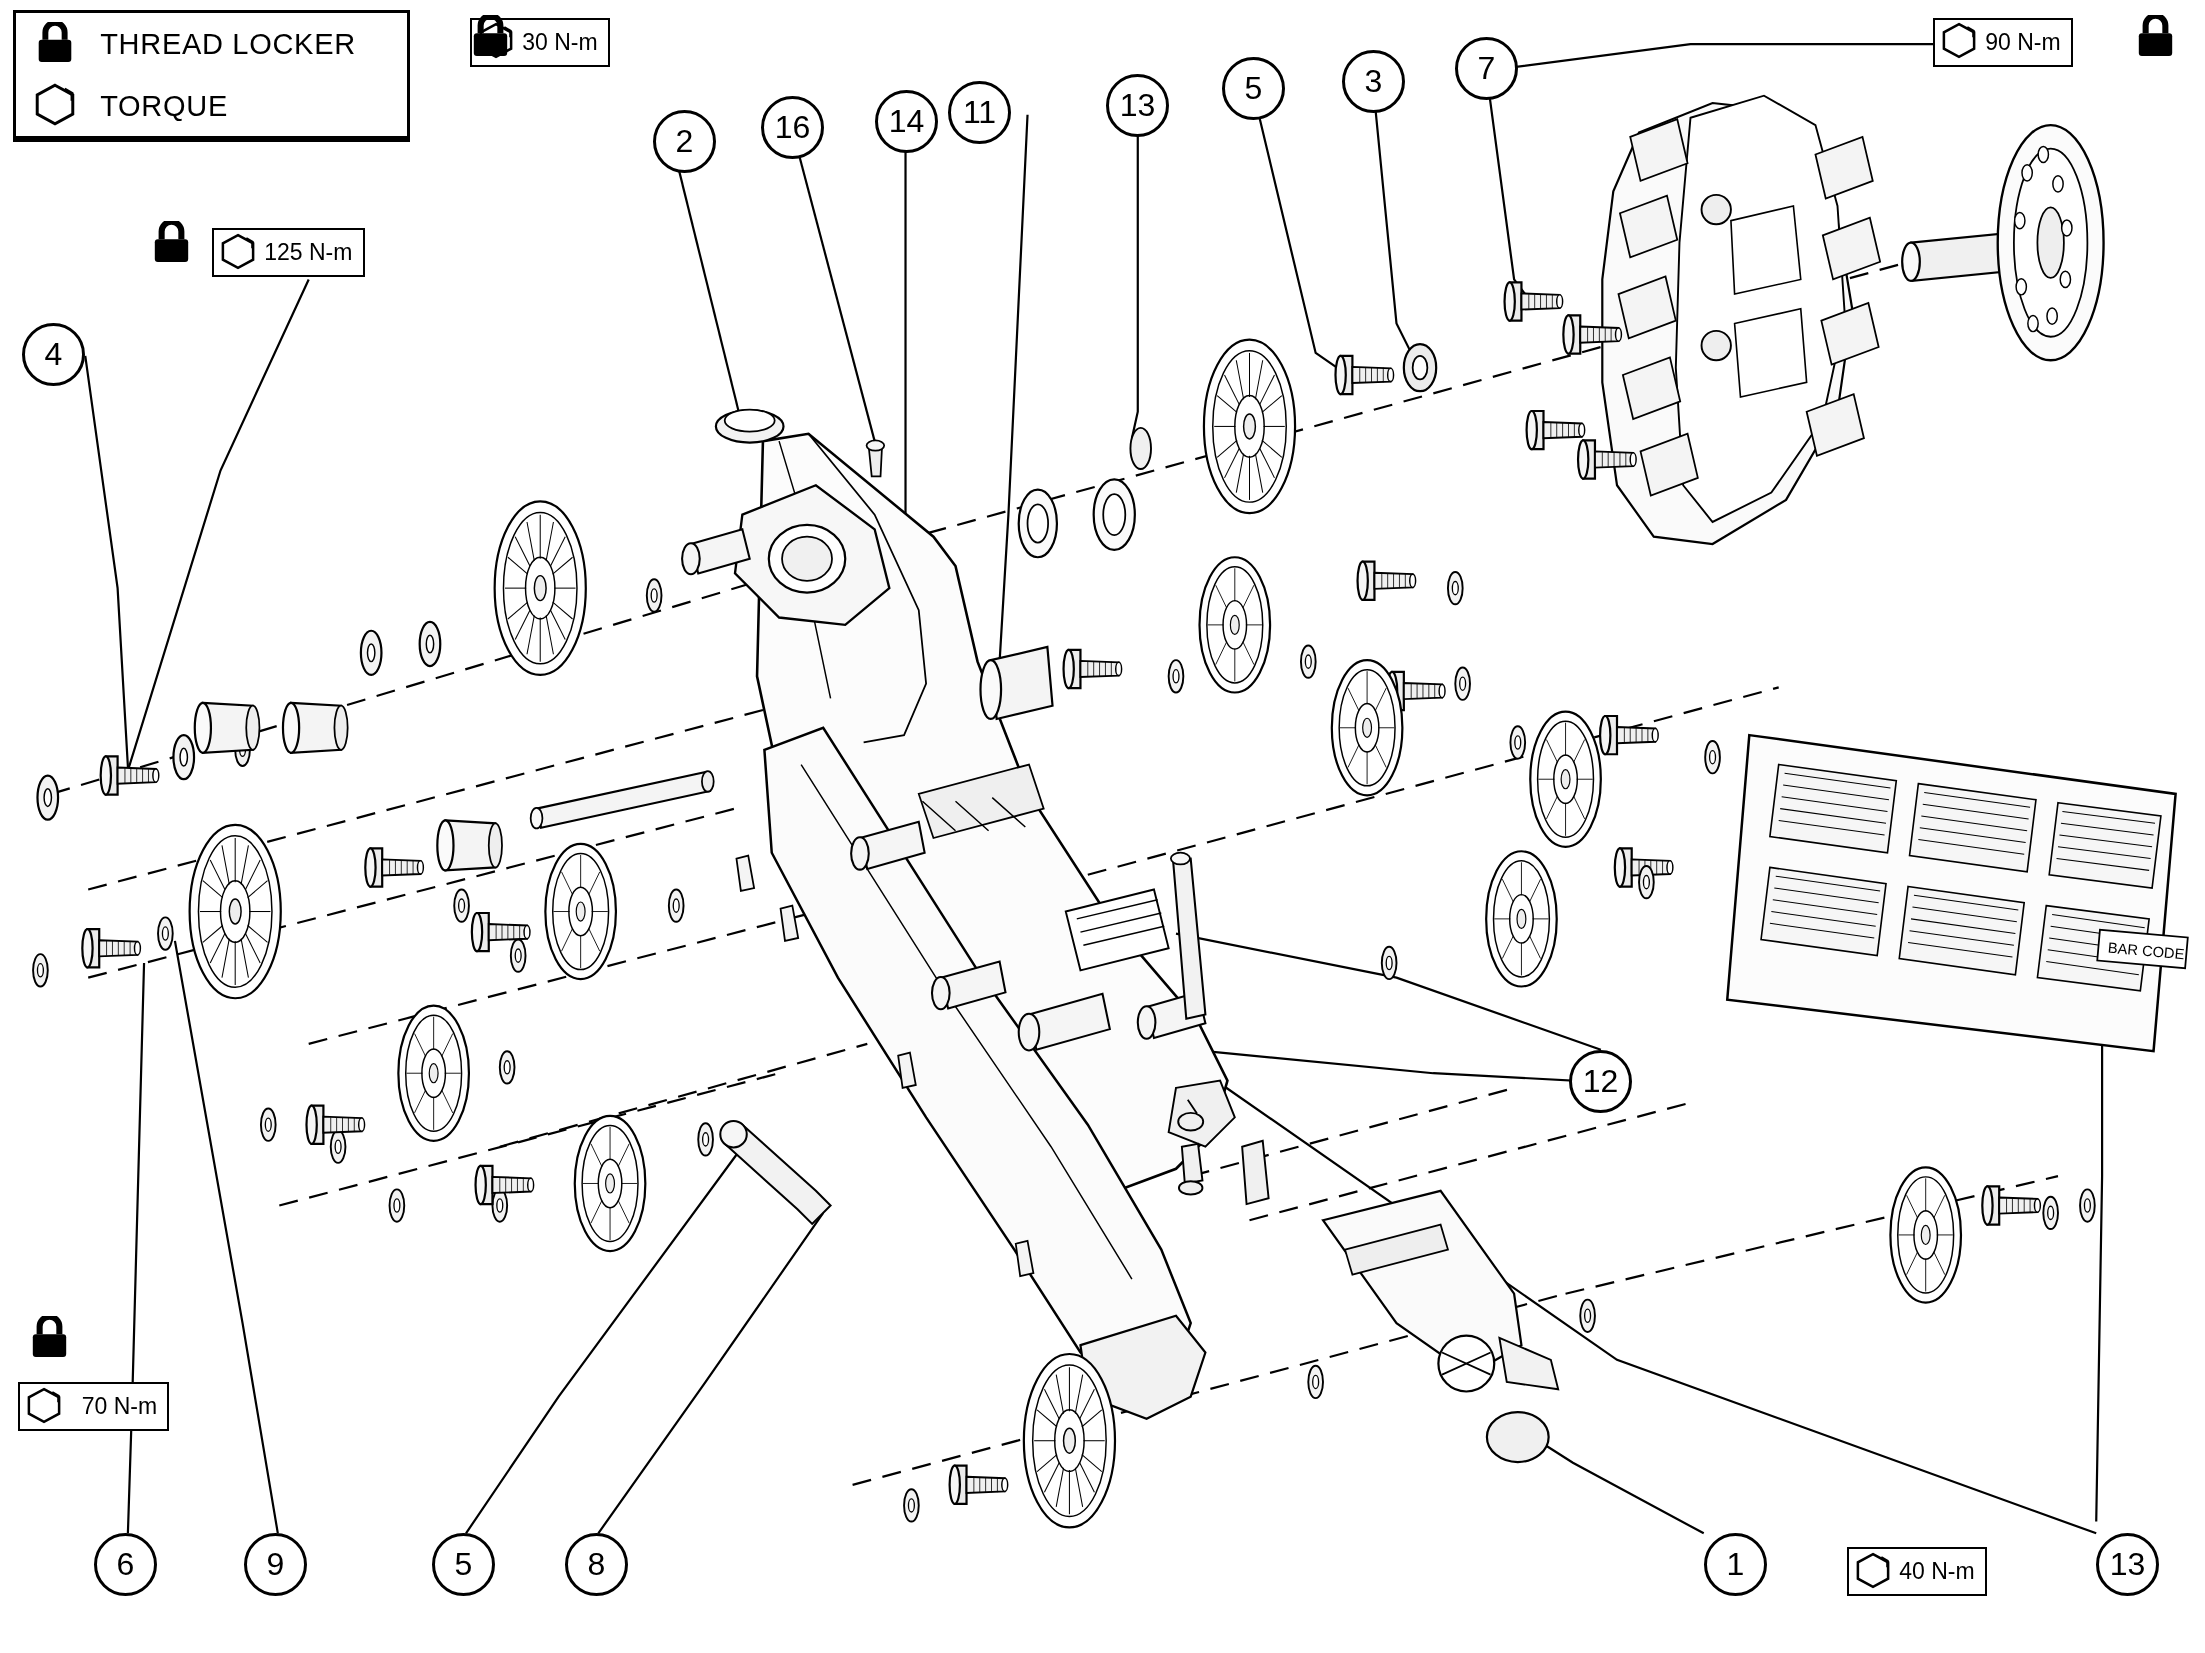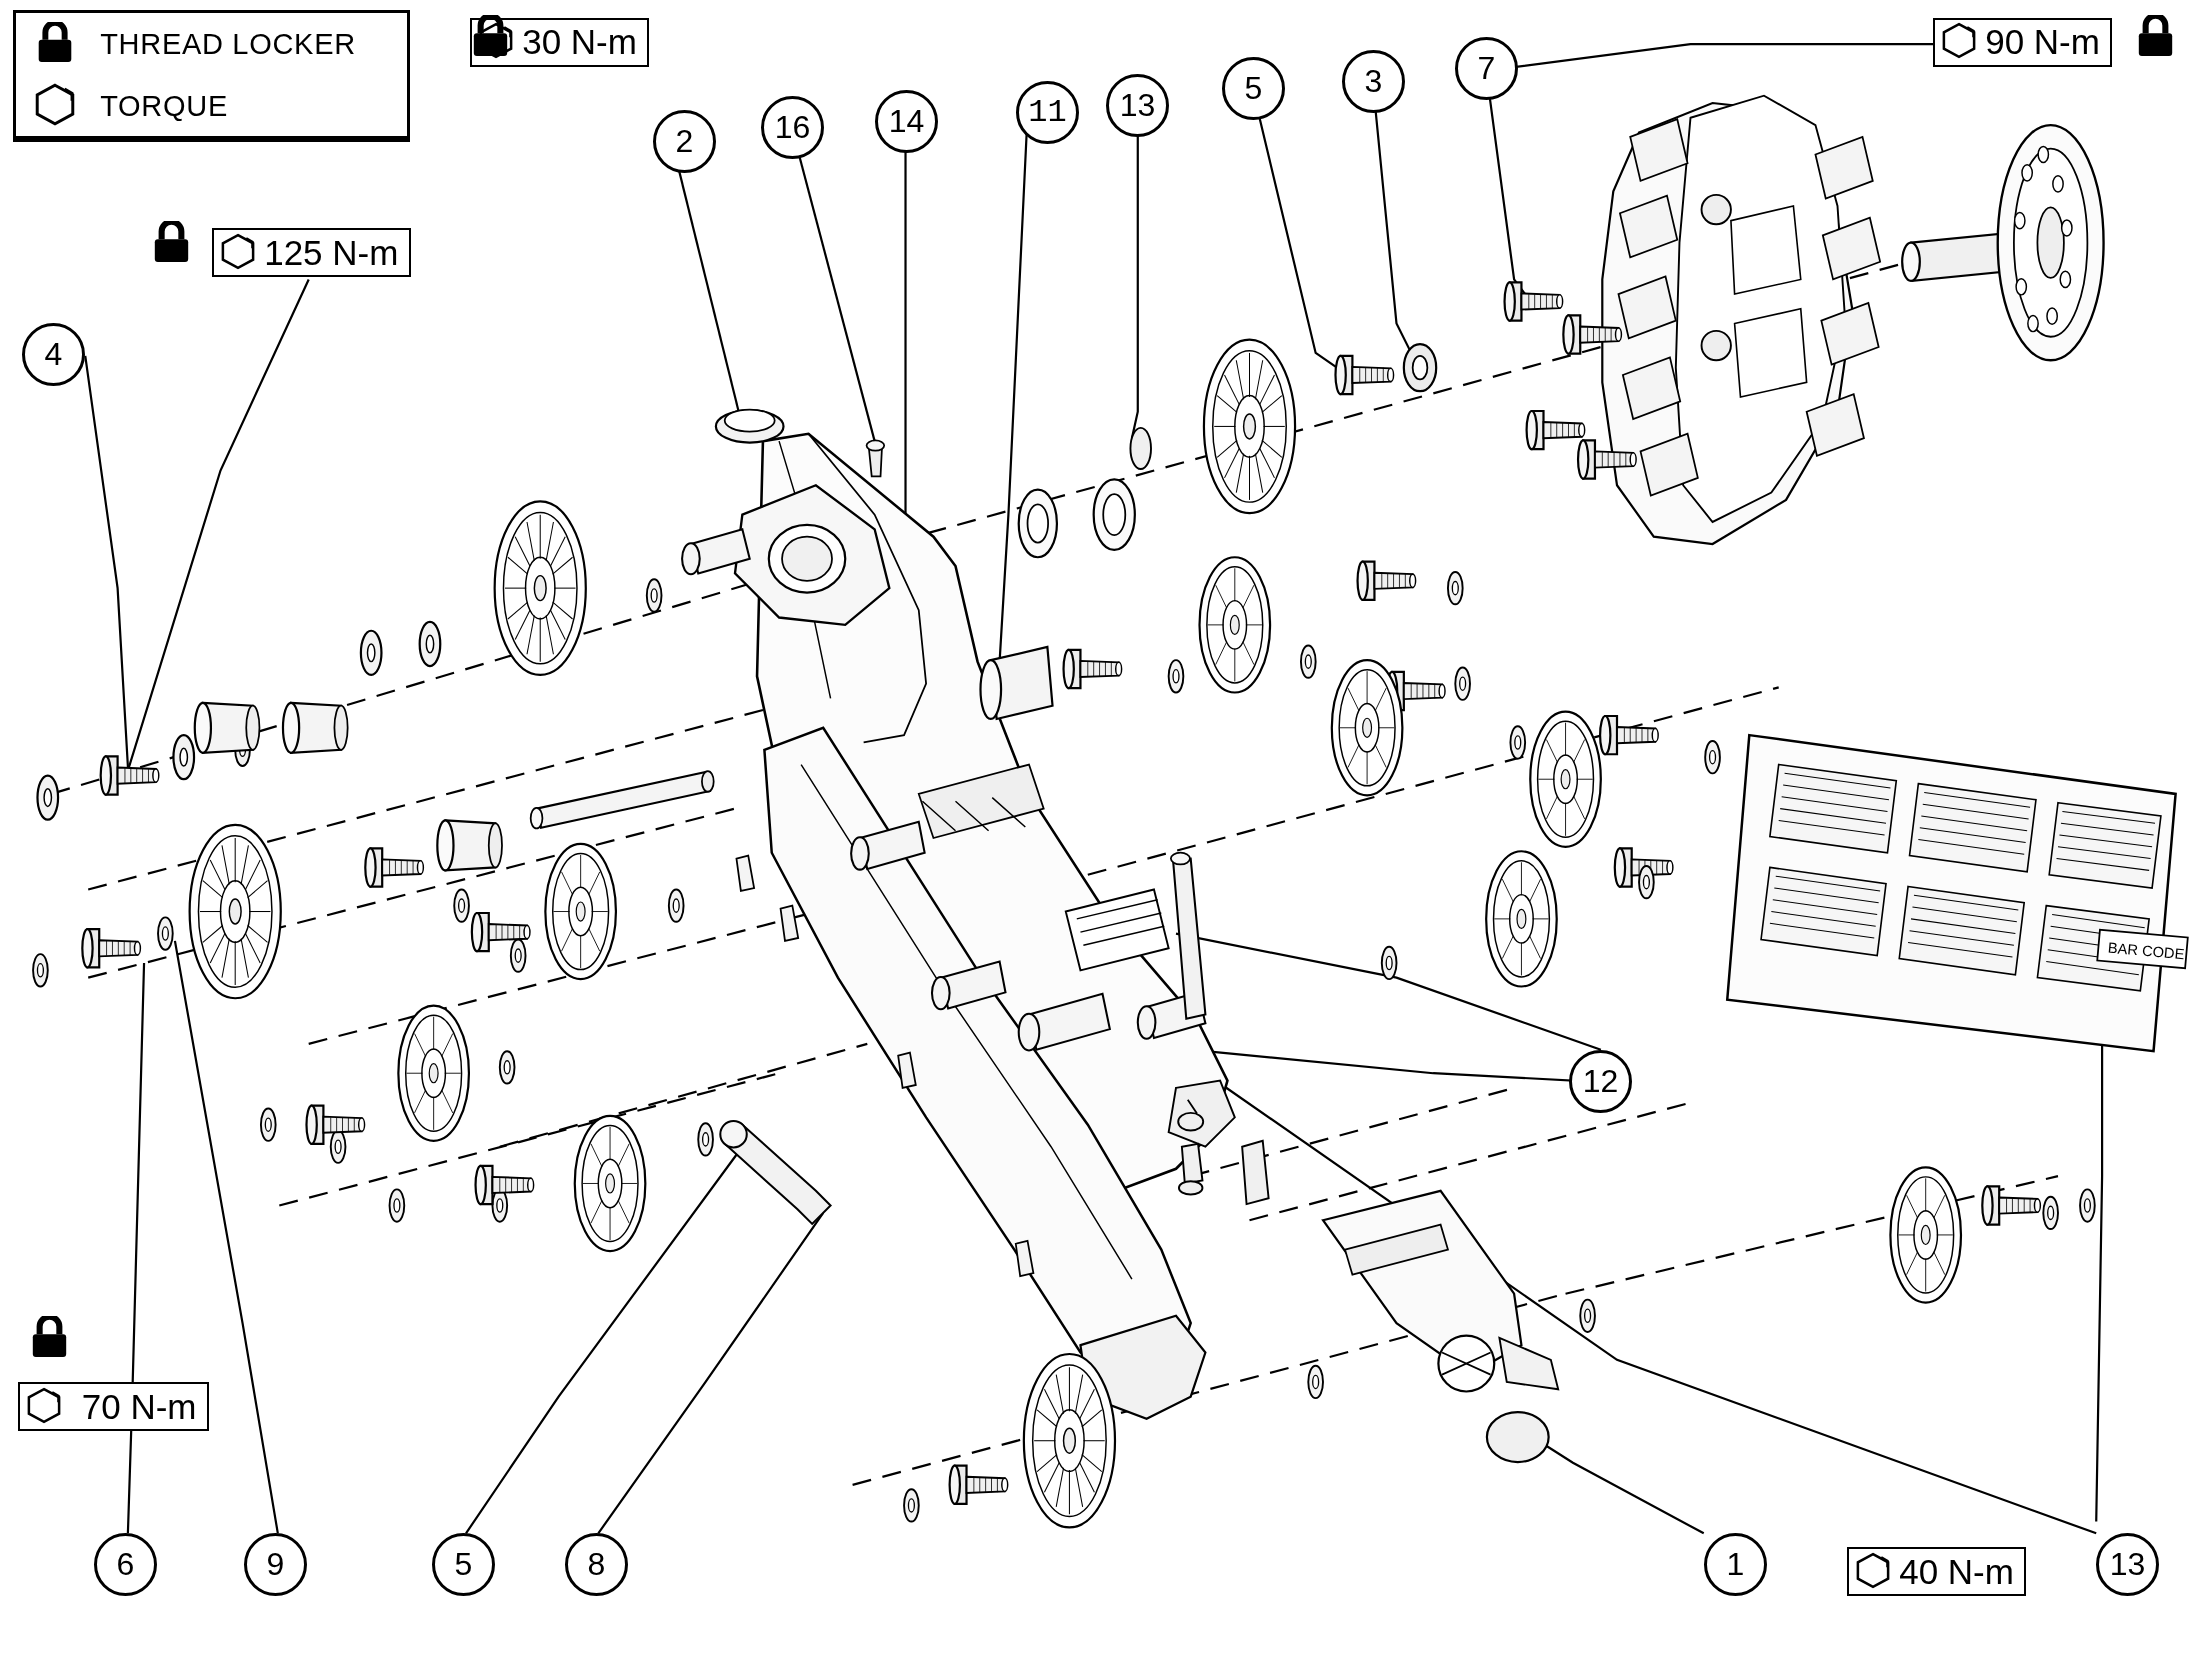--- a/index.html
+++ b/index.html
@@ -54,21 +54,21 @@
     position: absolute;
     display: flex;
     align-items: center;
     border: 2.9px solid #000;
     background: #fff;
     box-sizing: border-box;
     padding: 2.9px 10.3px 2.9px 7.4px;
     height: 49px;
   }
   .chip .val {
-    font-size: 35px;
+    font-size: 23px;
     margin-left: 8.8px;
     color: #000;
     white-space: nowrap;
   }
   .lock-free {
     position: absolute;
   }
   
   .bubble {
     position: absolute;
@@ -547,21 +547,21 @@
   <div id="bubbles">
       <div class="bubble" style="left: 653px; top: 110px;">
         <span>2</span>
       </div>
       <div class="bubble" style="left: 761px; top: 96px;">
         <span>16</span>
       </div>
       <div class="bubble" style="left: 875px; top: 90px;">
         <span>14</span>
       </div>
-      <div class="bubble" style="left: 1016px; top: 81px; font-family: Liberation Mono, monospace;">
+      <div class="bubble" style="left: 948px; top: 81px;">
         <span>11</span>
       </div>
       <div class="bubble" style="left: 1106px; top: 74px; justify-content: center;">
         <span>13</span>
       </div>
       <div class="bubble" style="left: 1222px; top: 57px;">
         <span>5</span>
       </div>
       <div class="bubble" style="left: 1342px; top: 50px;">
         <span>3</span>

